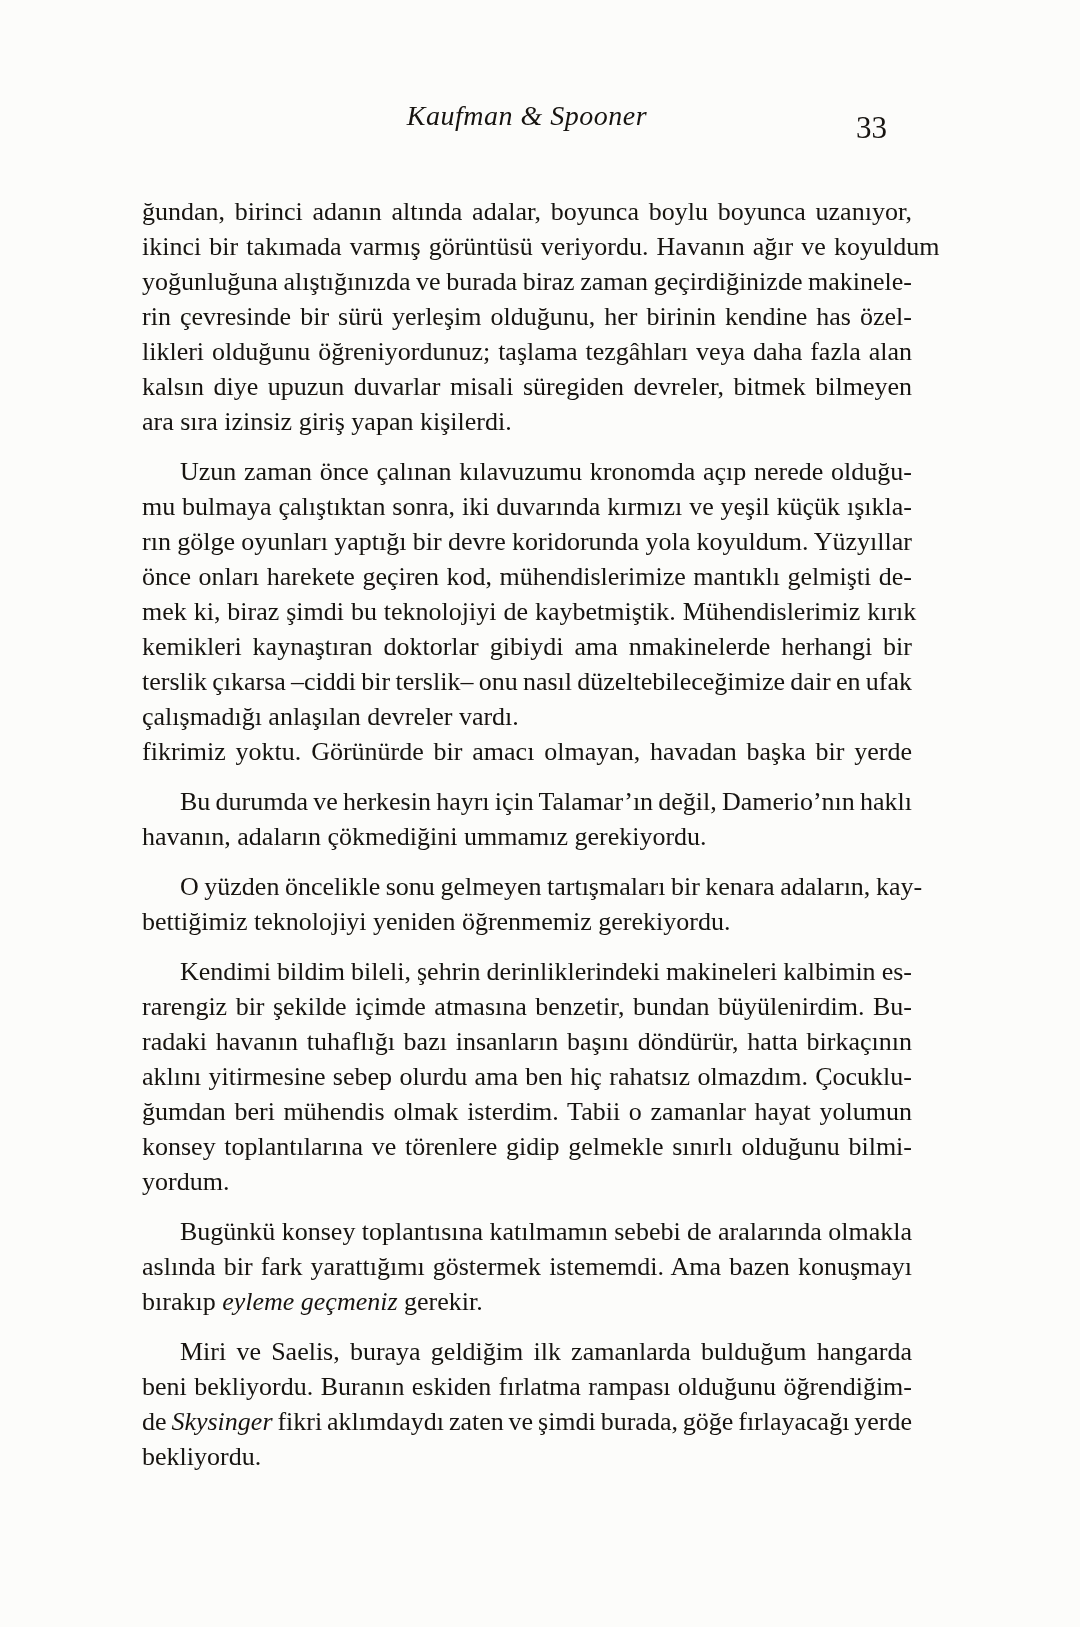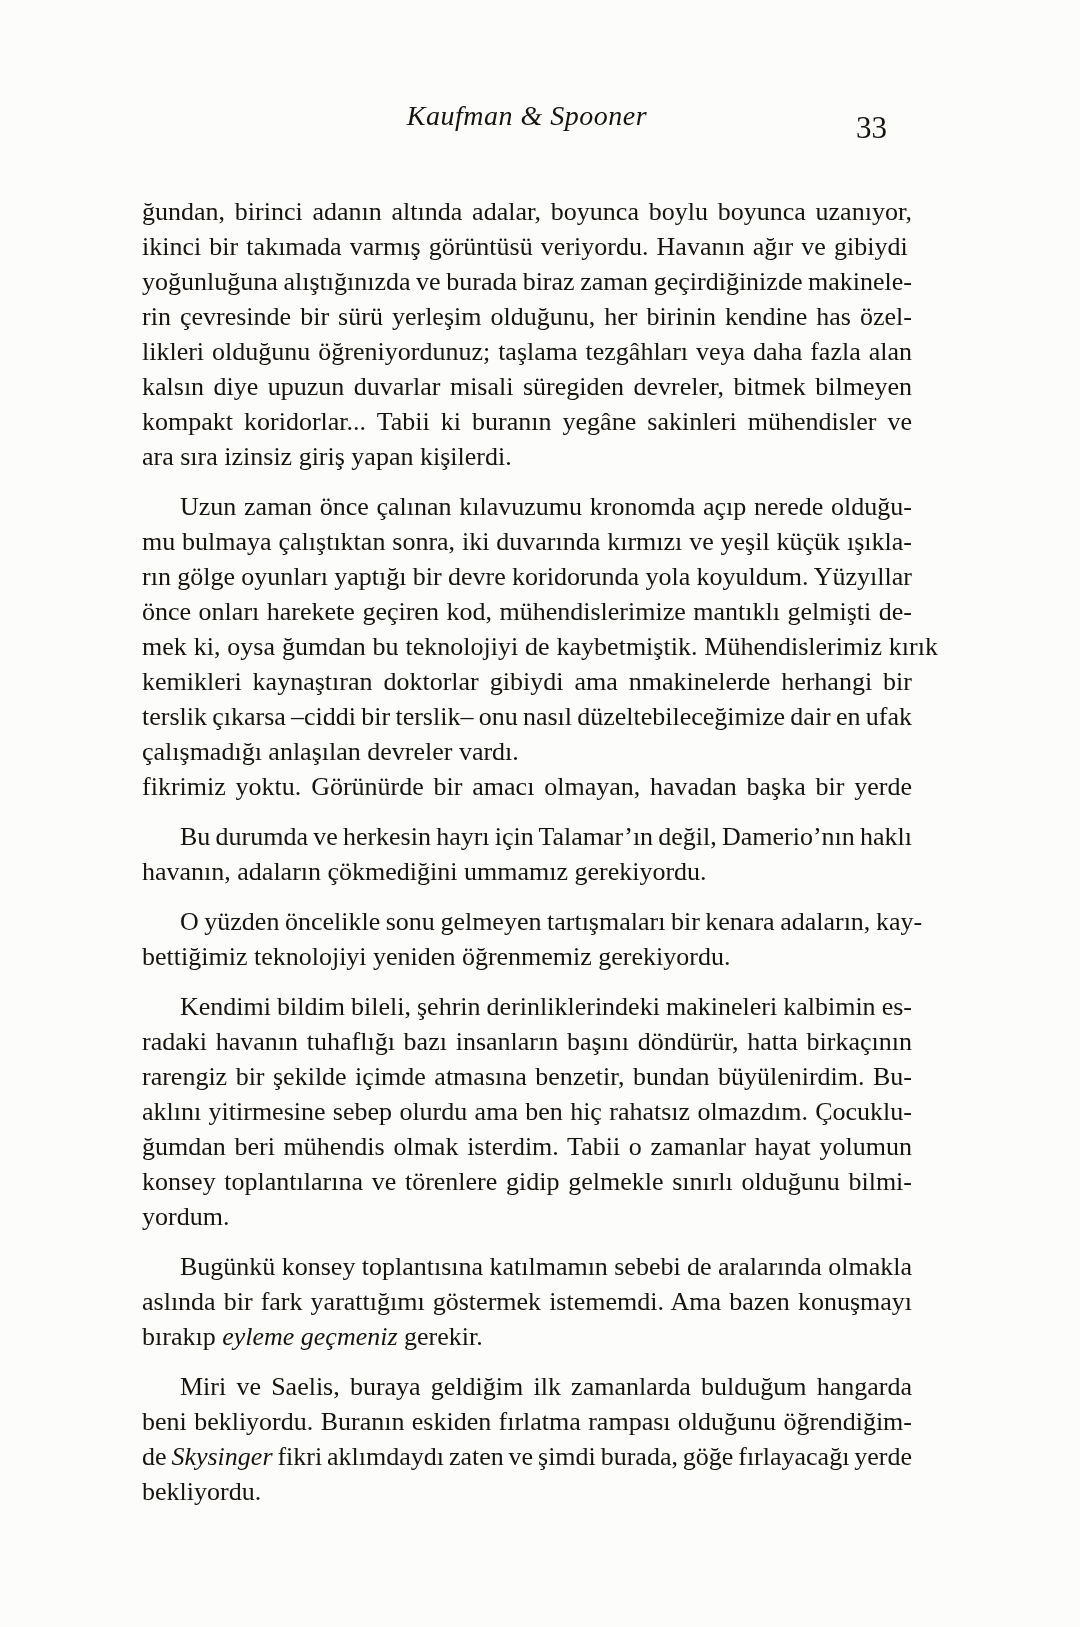--- a/index.html
+++ b/index.html
@@ -55,51 +55,50 @@
 <body>
 
 <div class="page">
   <div class="header">
     <span class="running-title">Kaufman &amp; Spooner</span>
   </div>
   <span class="page-number">33</span>
   <div class="body-text">
       <div class="para">
         <div class="line"><span style="word-spacing: 3.2832px;"><span>ğundan, birinci adanın altında adalar, boyunca boylu boyunca uzanıyor,</span></span></div>
-        <div class="line"><span style="word-spacing: 1.63889px;"><span>ikinci bir takımada varmış görüntüsü veriyordu. Havanın ağır ve gibiydi</span></span></div>
+        <div class="line"><span style="word-spacing: 1.63889px;"><span>ikinci bir takımada varmış görüntüsü veriyordu. Havanın ağır ve koyuldum</span></span></div>
         <div class="line"><span style="word-spacing: -0.870536px;"><span>yoğunluğuna alıştığınızda ve burada biraz zaman geçirdiğinizde makinele-</span></span></div>
         <div class="line"><span style="word-spacing: 2.55938px;"><span>rin çevresinde bir sürü yerleşim olduğunu, her birinin kendine has özel-</span></span></div>
         <div class="line"><span style="word-spacing: 1.49609px;"><span>likleri olduğunu öğreniyordunuz; taşlama tezgâhları veya daha fazla alan</span></span></div>
         <div class="line"><span style="word-spacing: 2.96875px;"><span>kalsın diye upuzun duvarlar misali süregiden devreler, bitmek bilmeyen</span></span></div>
-        <div class="line"><span style="word-spacing: 4.56641px;"><span>kompakt koridorlar... Tabii ki buranın yegâne sakinleri mühendisler ve</span></span></div>
         <div class="line last"><span><span>ara sıra izinsiz giriş yapan kişilerdi.</span></span></div>
       </div>
       <div class="para">
         <div class="line indent"><span style="word-spacing: 1.25586px;"><span>Uzun zaman önce çalınan kılavuzumu kronomda açıp nerede olduğu-</span></span></div>
         <div class="line"><span style="word-spacing: 0.389062px;"><span>mu bulmaya çalıştıktan sonra, iki duvarında kırmızı ve yeşil küçük ışıkla-</span></span></div>
         <div class="line"><span style="word-spacing: -0.182292px;"><span>rın gölge oyunları yaptığı bir devre koridorunda yola koyuldum. Yüzyıllar</span></span></div>
         <div class="line"><span style="word-spacing: 1.03906px;"><span>önce onları harekete geçiren kod, mühendislerimize mantıklı gelmişti de-</span></span></div>
-        <div class="line"><span style="word-spacing: 0.423611px;"><span>mek ki, oysa ğumdan bu teknolojiyi de kaybetmiştik. Mühendislerimiz kırık</span></span></div>
+        <div class="line"><span style="word-spacing: 0.423611px;"><span>mek ki, biraz şimdi bu teknolojiyi de kaybetmiştik. Mühendislerimiz kırık</span></span></div>
         <div class="line"><span style="word-spacing: 4.48661px;"><span>kemikleri kaynaştıran doktorlar gibiydi ama nmakinelerde herhangi bir</span></span></div>
         <div class="line"><span style="word-spacing: -1.2625px;"><span>terslik çıkarsa –ciddi bir terslik– onu nasıl düzeltebileceğimize dair en ufak</span></span></div>
         <div class="line last"><span><span>çalışmadığı anlaşılan devreler vardı.</span></span></div>
         <div class="line"><span style="word-spacing: 3.32986px;"><span>fikrimiz yoktu. Görünürde bir amacı olmayan, havadan başka bir yerde</span></span></div>
       </div>
       <div class="para">
         <div class="line indent"><span style="word-spacing: -1.30903px;"><span>Bu durumda ve herkesin hayrı için Talamar’ın değil, Damerio’nın haklı</span></span></div>
         <div class="line last"><span><span>havanın, adaların çökmediğini ummamız gerekiyordu.</span></span></div>
       </div>
       <div class="para">
         <div class="line indent"><span style="word-spacing: -0.970486px;"><span>O yüzden öncelikle sonu gelmeyen tartışmaları bir kenara adaların, kay-</span></span></div>
         <div class="line last"><span><span>bettiğimiz teknolojiyi yeniden öğrenmemiz gerekiyordu.</span></span></div>
       </div>
       <div class="para">
         <div class="line indent"><span style="word-spacing: -0.4375px;"><span>Kendimi bildim bileli, şehrin derinliklerindeki makineleri kalbimin es-</span></span></div>
+        <div class="line"><span style="word-spacing: 1.97852px;"><span>rarengiz bir şekilde içimde atmasına benzetir, bundan büyülenirdim. Bu-</span></span></div>
         <div class="line"><span style="word-spacing: 2.24805px;"><span>radaki havanın tuhaflığı bazı insanların başını döndürür, hatta birkaçının</span></span></div>
-        <div class="line"><span style="word-spacing: 1.97852px;"><span>rarengiz bir şekilde içimde atmasına benzetir, bundan büyülenirdim. Bu-</span></span></div>
         <div class="line"><span style="word-spacing: 0.836806px;"><span>aklını yitirmesine sebep olurdu ama ben hiç rahatsız olmazdım. Çocuklu-</span></span></div>
         <div class="line"><span style="word-spacing: 2.21181px;"><span>ğumdan beri mühendis olmak isterdim. Tabii o zamanlar hayat yolumun</span></span></div>
         <div class="line"><span style="word-spacing: 2.20117px;"><span>konsey toplantılarına ve törenlere gidip gelmekle sınırlı olduğunu bilmi-</span></span></div>
         <div class="line last"><span><span>yordum.</span></span></div>
       </div>
       <div class="para">
         <div class="line indent"><span style="word-spacing: -0.125px;"><span>Bugünkü konsey toplantısına katılmamın sebebi de aralarında olmakla</span></span></div>
         <div class="line"><span style="word-spacing: 1.57227px;"><span>aslında bir fark yarattığımı göstermek istememdi. Ama bazen konuşmayı</span></span></div>
         <div class="line last"><span><span>bırakıp </span><i>eyleme geçmeniz</i><span> gerekir.</span></span></div>
       </div>

